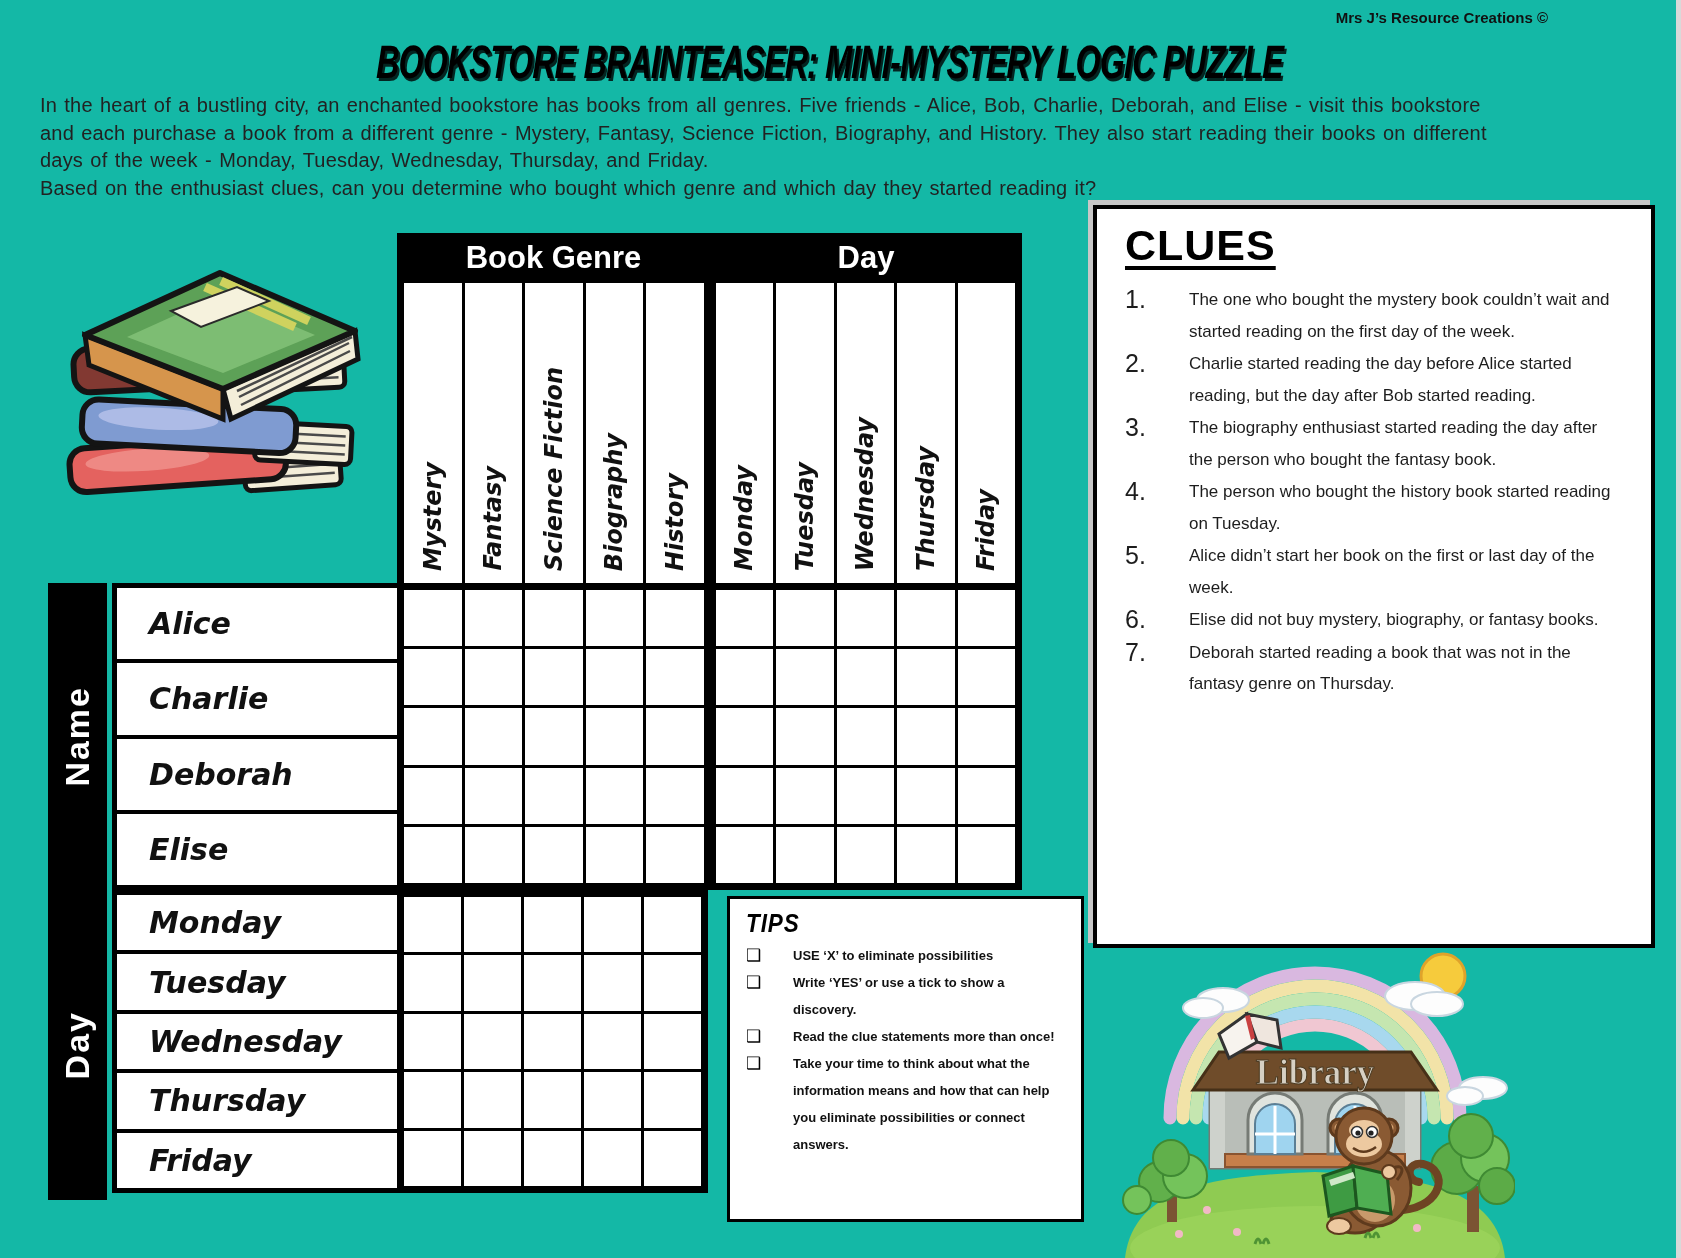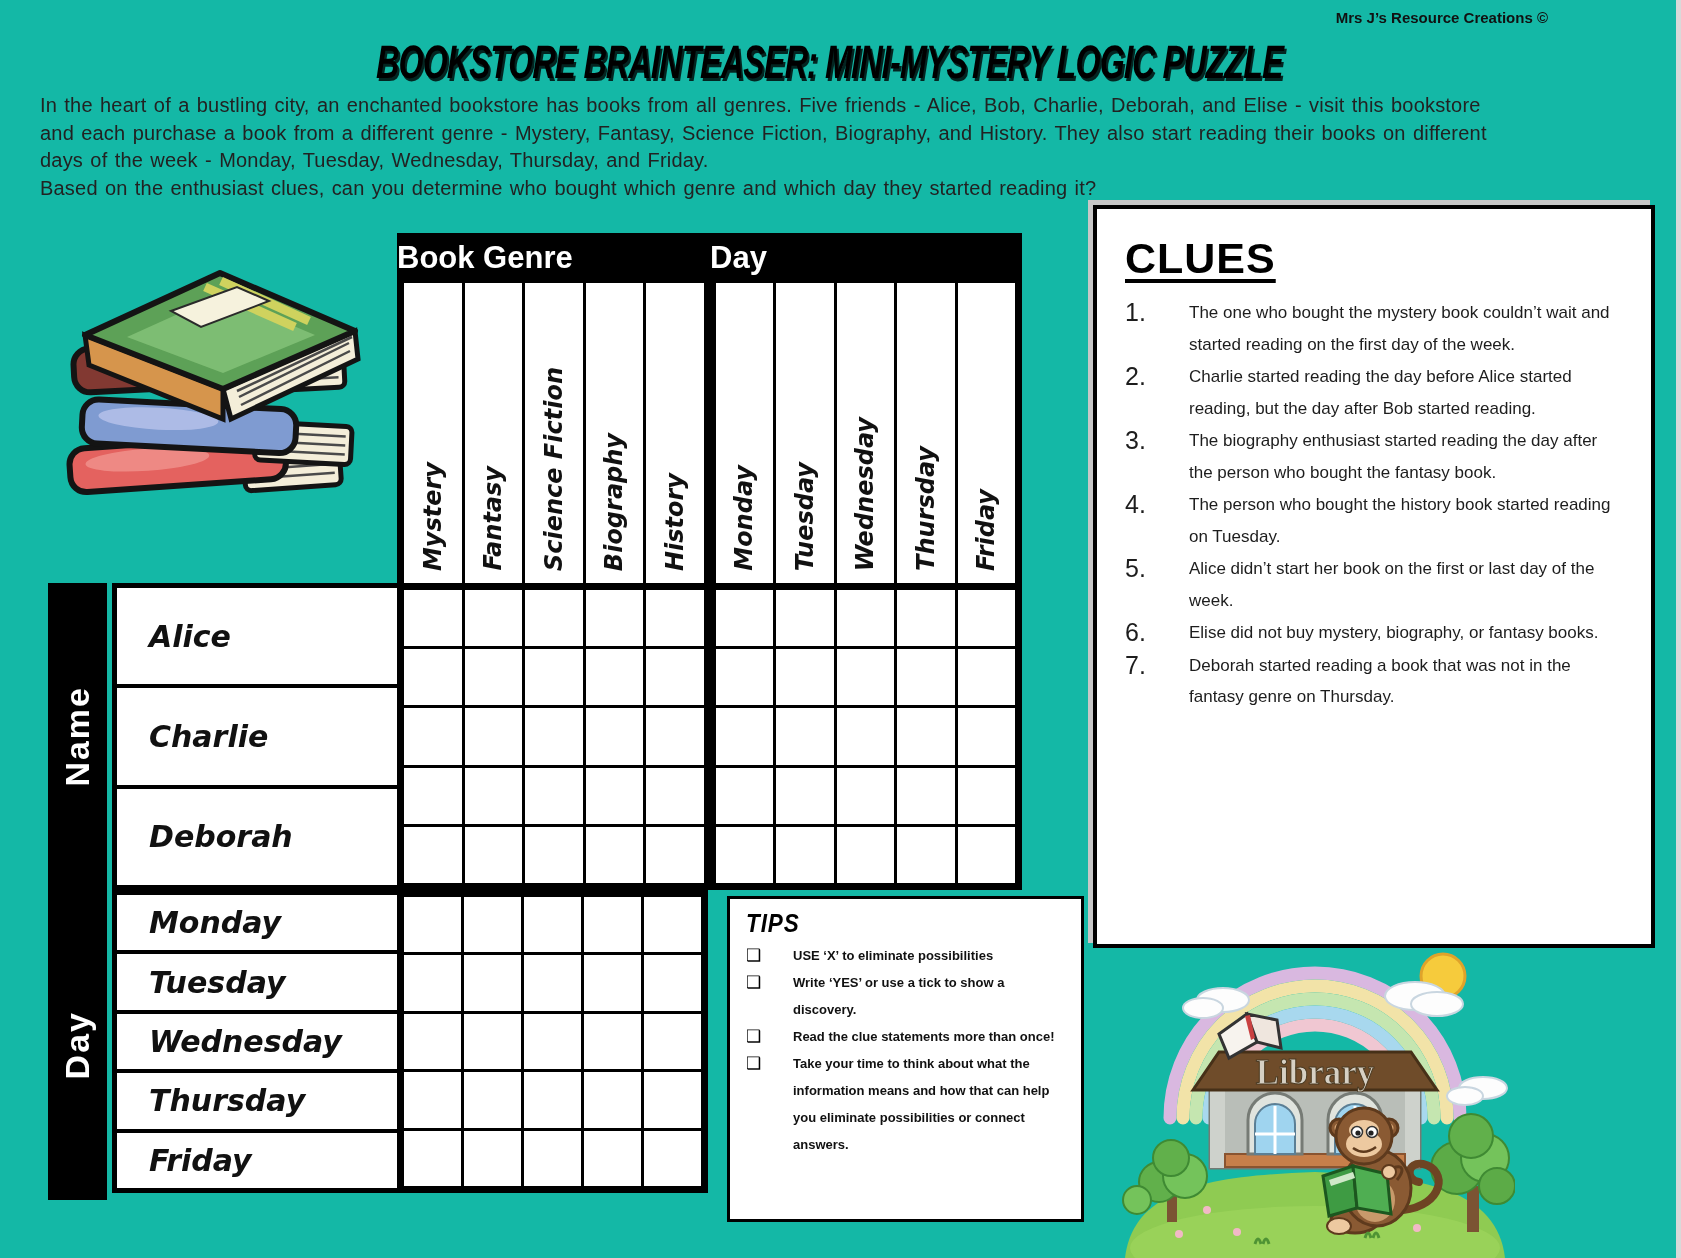--- a/index.html
+++ b/index.html
@@ -18,21 +18,21 @@
          text-shadow:3px 3px 0 rgba(0,0,0,.8);}
 
   
   .intro{position:absolute;left:40px;top:92px;width:1560px;font-size:20px;line-height:27.5px;
          letter-spacing:.2px;word-spacing:1.5px;color:#222;}
   .intro div{white-space:nowrap;}
 
   
   .grid{position:absolute;left:48px;top:233px;width:976px;height:970px;}
   .hdr{position:absolute;left:349px;top:0;width:625px;height:50px;background:#000;display:flex;}
-  .hdr span{color:#fff;font-weight:bold;font-size:31px;line-height:50px;}
+  .hdr span{color:#fff;font-weight:bold;font-size:31px;line-height:50px;text-align:center;}
   .hdr .g1{width:313px;} .hdr .g2{width:312px;}
 
   .band{position:absolute;left:349px;top:50px;width:625px;height:300px;background:#000;
         border-left:7px solid #000;border-right:7px solid #000;box-sizing:border-box;
         display:grid;grid-template-columns:repeat(5,1fr) 6px repeat(5,1fr);grid-template-rows:1fr;gap:0 3px;}
   .band-col{background:#fff;display:flex;align-items:flex-end;justify-content:center;padding-bottom:12px;box-sizing:border-box;}
   .vsep{background:#000;}
   .vtext{writing-mode:vertical-rl;transform:rotate(180deg);white-space:nowrap;
          font-family:"DejaVu Sans",sans-serif;font-style:italic;font-weight:bold;font-size:24px;color:#111;}
 
@@ -61,21 +61,21 @@
   .tips{position:absolute;left:727px;top:896px;width:357px;height:326px;box-sizing:border-box;
         background:#fff;border:3px solid #000;padding:10px 14px 8px 16px;}
   .tips-heading{font-style:italic;font-weight:900;font-size:25px;letter-spacing:1px;color:#000;
                 transform:scaleX(.9);transform-origin:left;margin-bottom:4px;}
   .tip{display:grid;grid-template-columns:47px 1fr;align-items:start;}
   .tip-bullet{font-size:17px;line-height:27px;color:#000;}
   .tip-text{font-weight:bold;font-size:13px;line-height:27px;color:#111;max-width:272px;}
 
   
   .clues{position:absolute;left:1093px;top:205px;width:562px;height:743px;box-sizing:border-box;
-         background:#fff;border:4px solid #000;padding:21px 20px 0 28px;
+         background:#fff;border:4px solid #000;padding:8px 20px 0 28px;
          box-shadow:-5px -5px 0 #c7c7c7;}
   .clues-heading{font-size:43px;font-weight:900;letter-spacing:1px;color:#000;
                  text-decoration:underline;text-decoration-thickness:4px;text-underline-offset:6px;
                  margin:4px 0 14px 0;}
   .clue{display:grid;grid-template-columns:64px 1fr;margin-bottom:1px;}
   .clue-num{font-size:25px;line-height:31.5px;color:#1d1d1d;}
   .clue-text{font-size:17px;line-height:31.5px;color:#1d1d1d;max-width:424px;}
 
   
   .books-svg{position:absolute;left:55px;top:245px;}
@@ -174,20 +174,21 @@
         </div>
       </div>
 
     <div class="sidebar sb-name">
       <span class="vlabel">Name</span>
     </div>
     <div class="rowlabels rl-name">
         <div class="rowlabel">Alice</div>
         <div class="rowlabel">Charlie</div>
         <div class="rowlabel">Deborah</div>
+        <div class="rowlabel">Elise</div>
       </div>
     <div class="cells nc">
         <div class="cell"></div>
         <div class="cell"></div>
         <div class="cell"></div>
         <div class="cell"></div>
         <div class="cell"></div>
         <div class="vsep"></div>
         <div class="cell"></div>
         <div class="cell"></div>

